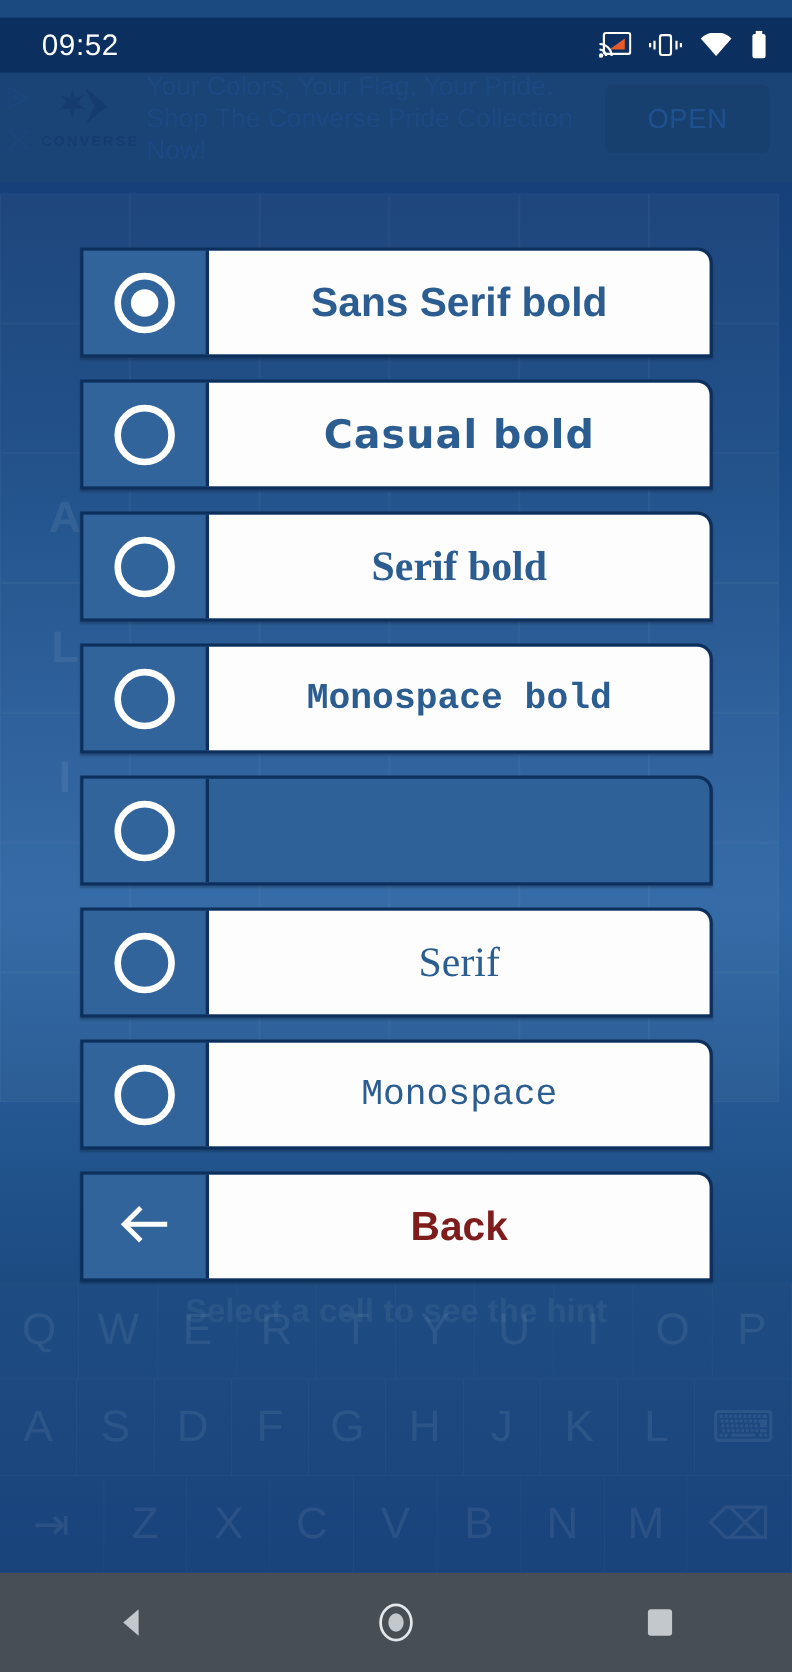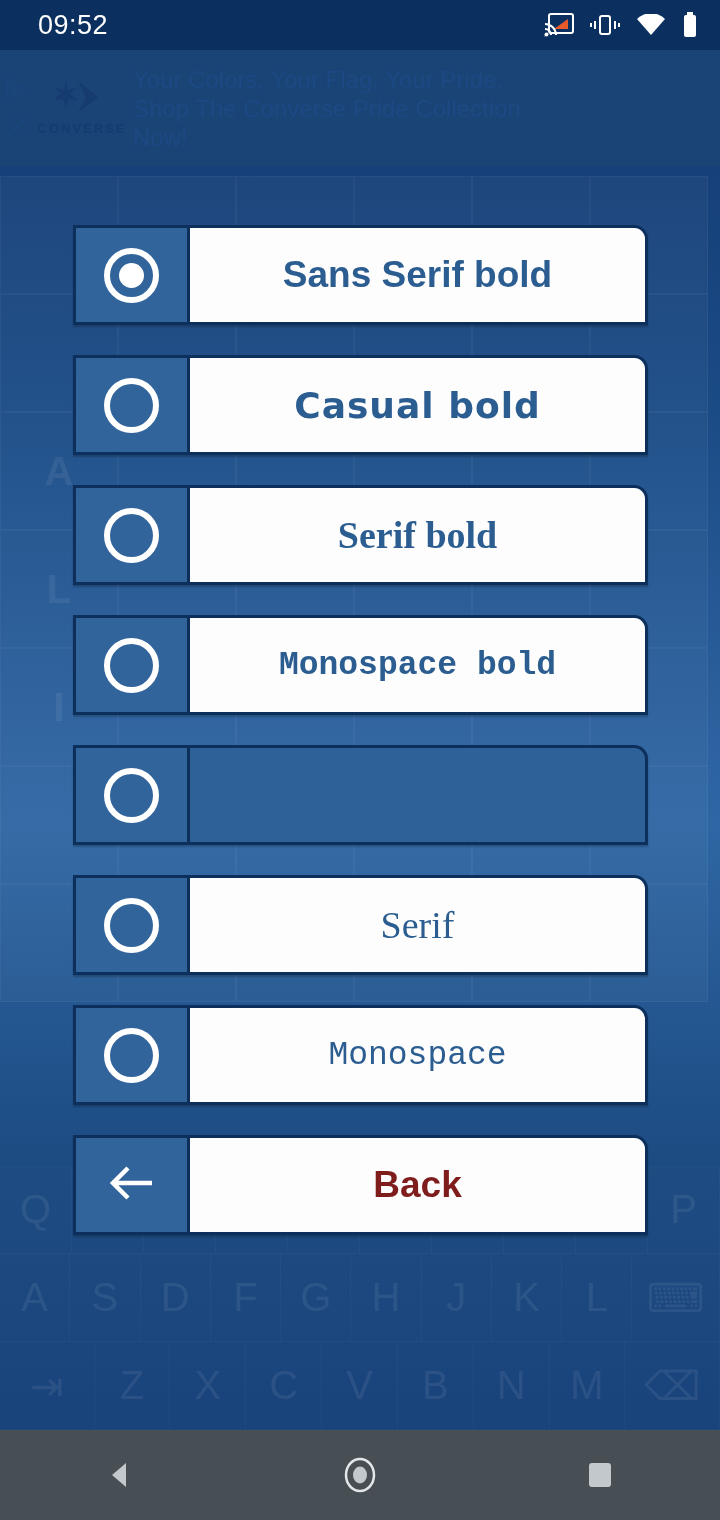--- a/index.html
+++ b/index.html
@@ -6,21 +6,21 @@
   html,body { width:720px; height:1520px; }
   body {
     font-family:"Liberation Sans", sans-serif;
     background:#1b4a80;
     overflow:hidden;
     position:relative;
   }
 
   
   .statusbar{
-    position:absolute; left:0; top:0; width:720px; height:50px;
+    position:absolute; left:0; top:16px; width:720px; height:50px;
     background:#0b2f5e;
     display:flex; align-items:center; justify-content:space-between;
     padding:0 22px 0 38px;
     z-index:60;
   }
   .clock{ color:#ffffff; font-size:27px; letter-spacing:.5px; }
   .sysicons{ display:flex; align-items:center; gap:16px; }
   .sysicons svg{ display:block; }
 
   
@@ -106,21 +106,21 @@
   }
   .key.wide{ flex:1.25; }
 
   
   .optionlist{
     position:absolute; left:73px; top:225px; width:575px;
     z-index:30;
   }
   .optrow{
     position:relative;
-    height:100px; margin-bottom:30px;
+    height:100px; margin-bottom:20px;
     display:flex; align-items:stretch;
     border:3px solid #0d2f5c;
     border-top-right-radius:14px;
     background:#2f6199;
     box-shadow:0 2px 2px rgba(0,0,0,.22);
   }
   .optrow:last-child{ margin-bottom:0; }
   .optbox{
     width:114px; flex:0 0 114px;
     background:#32649c;
@@ -277,20 +277,21 @@
       <svg width="60" height="36" viewBox="0 0 60 36">
         <path d="M14 2 L16 11 L25 8 L18 15 L26 21 L16 20 L14 29 L11 20 L2 21 L9 14 L3 8 L12 11 Z" fill="#12356a"></path>
         <path d="M26 2 L46 18 L26 34 L34 18 Z" fill="#12356a"></path>
       </svg>
     </span>
     <span class="word">CONVERSE</span>
   </div>
 
   <div class="ad-text">Your Colors, Your Flag, Your Pride. Shop The Converse Pride Collection Now!</div>
 
+  <div class="ad-open">OPEN</div>
 </div>
 
 <div class="statusbar">
   <div class="clock">09:52</div>
   <div class="sysicons">
     <span>
       <svg width="30" height="26" viewBox="0 0 30 26">
         <rect x="5" y="2" width="24" height="19" rx="2" fill="none" stroke="#fff" stroke-width="2"></rect>
         <path d="M10 17 L24 17 L24 7 Z" fill="#e85a2a"></path>
         <path d="M1 24 a3 3 0 0 0 -0.2 -0.2" stroke="#fff" stroke-width="2" fill="none"></path>

